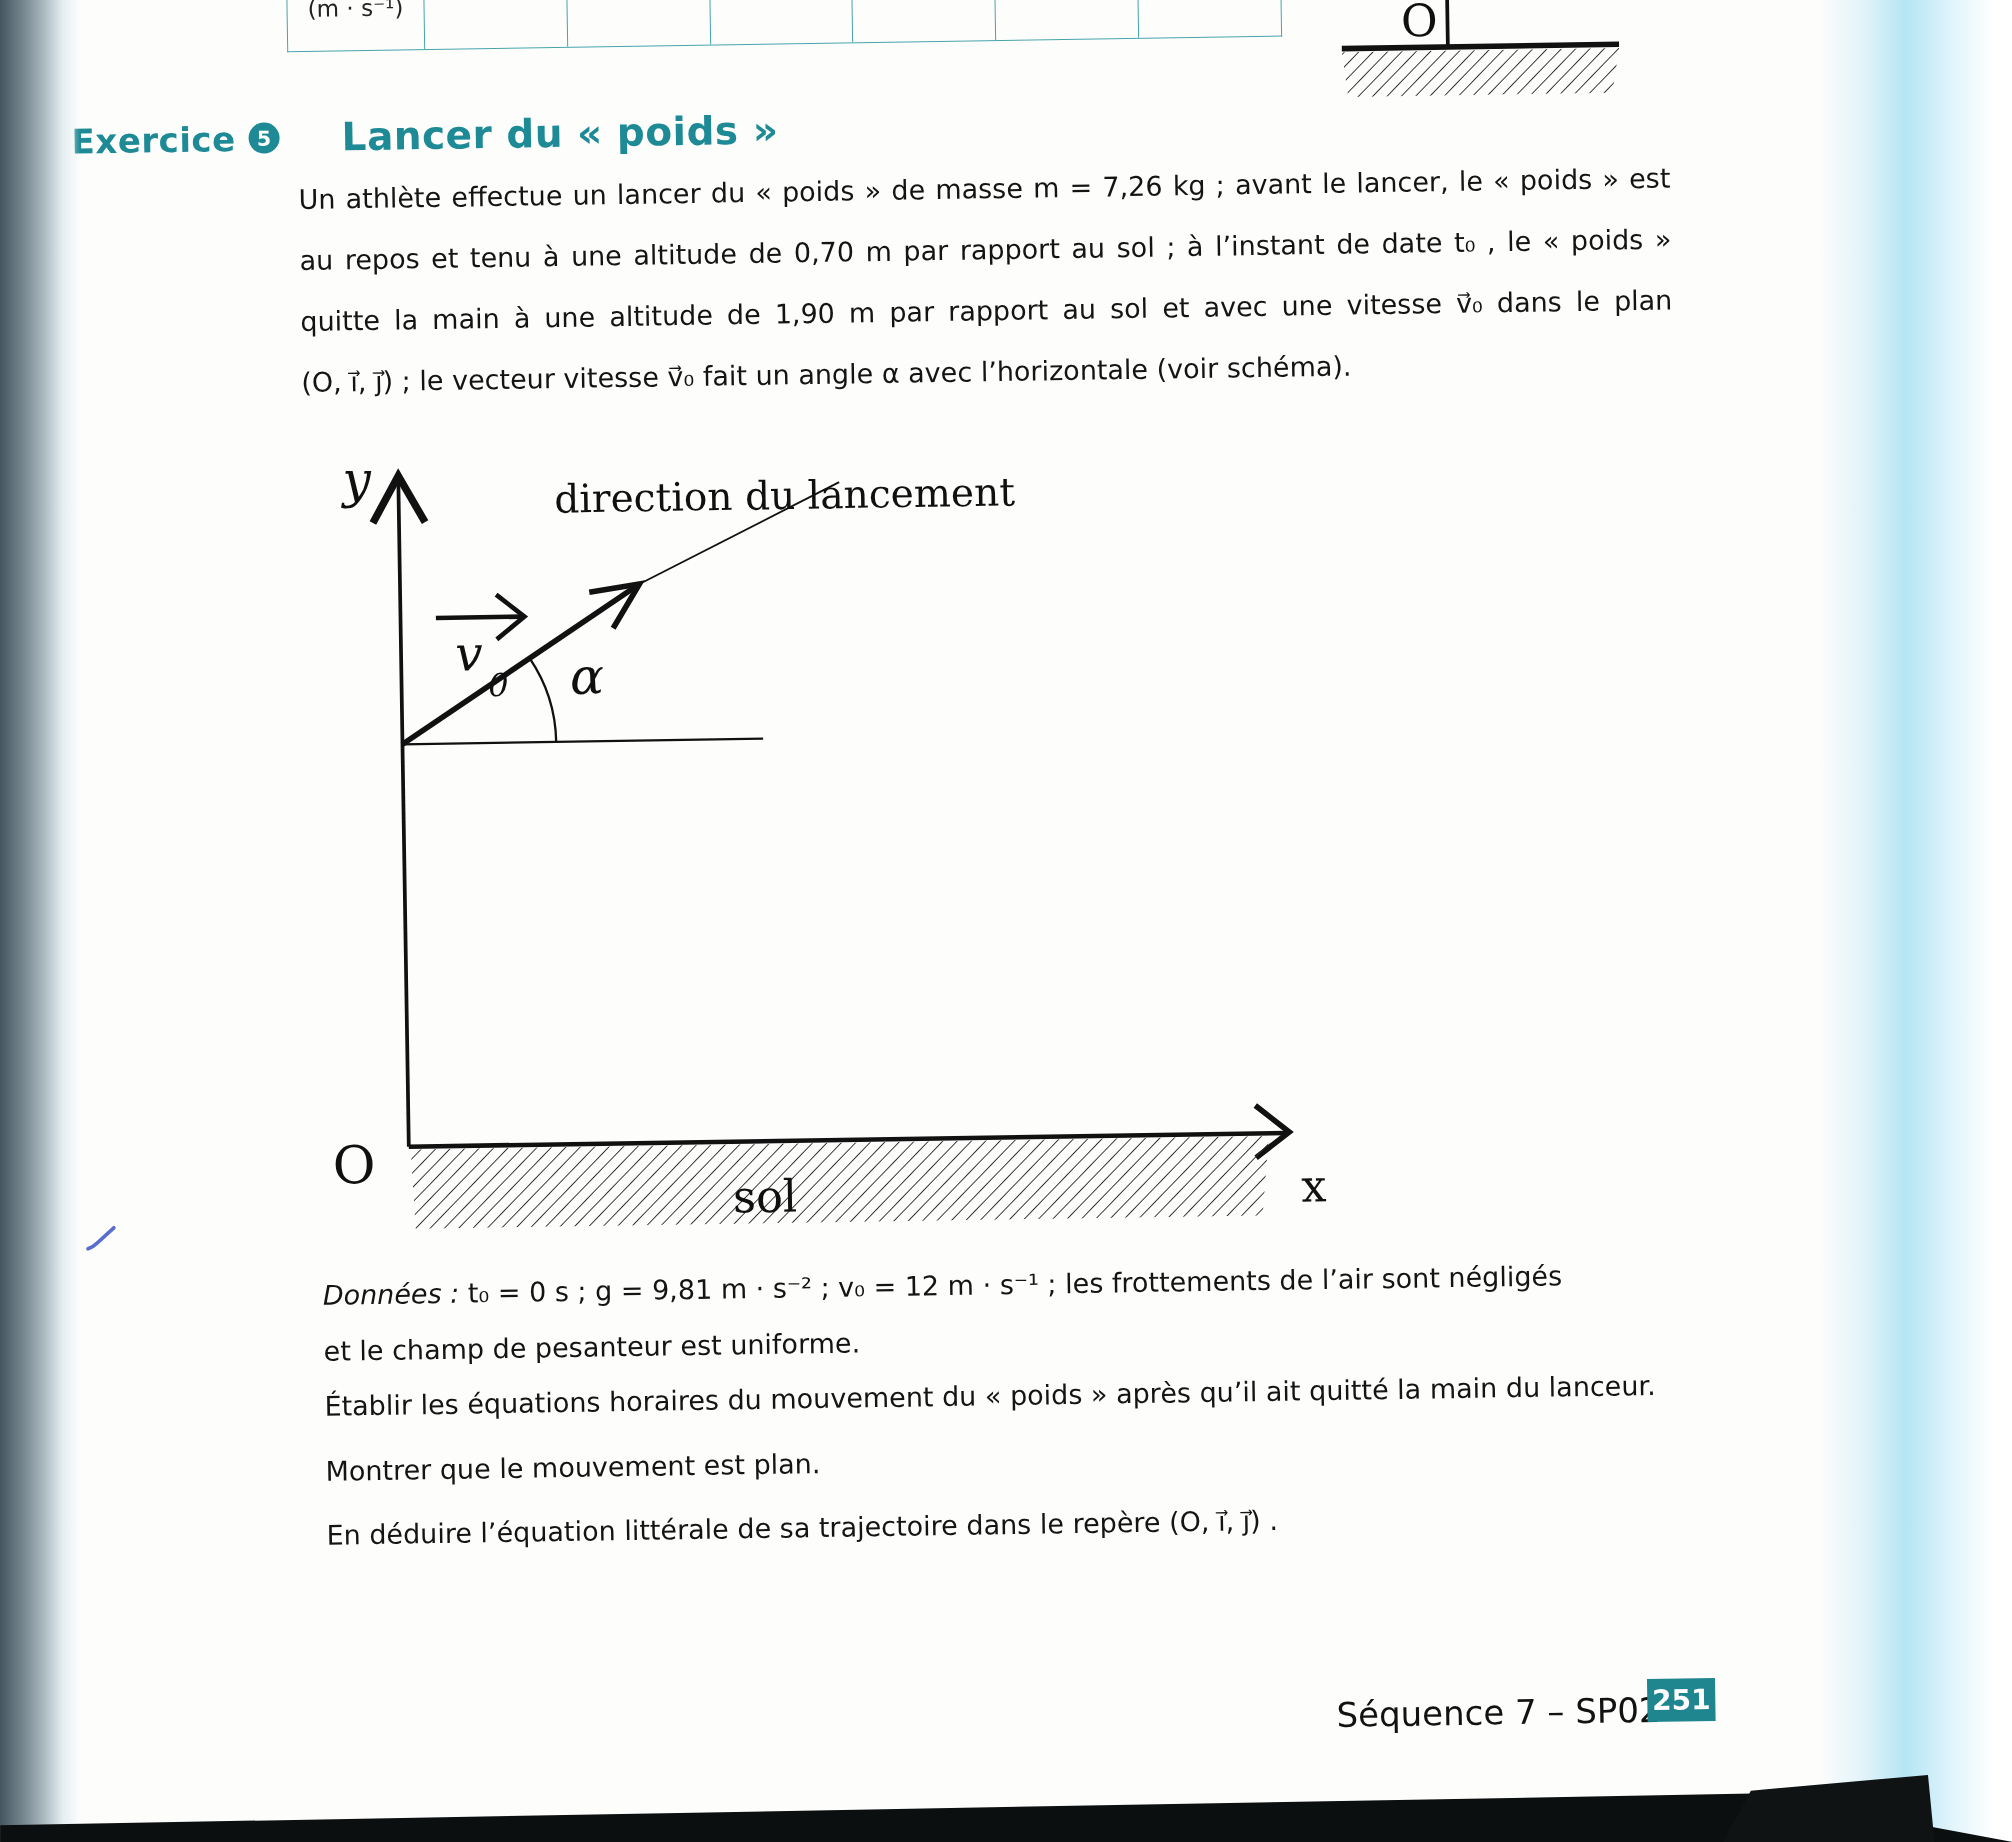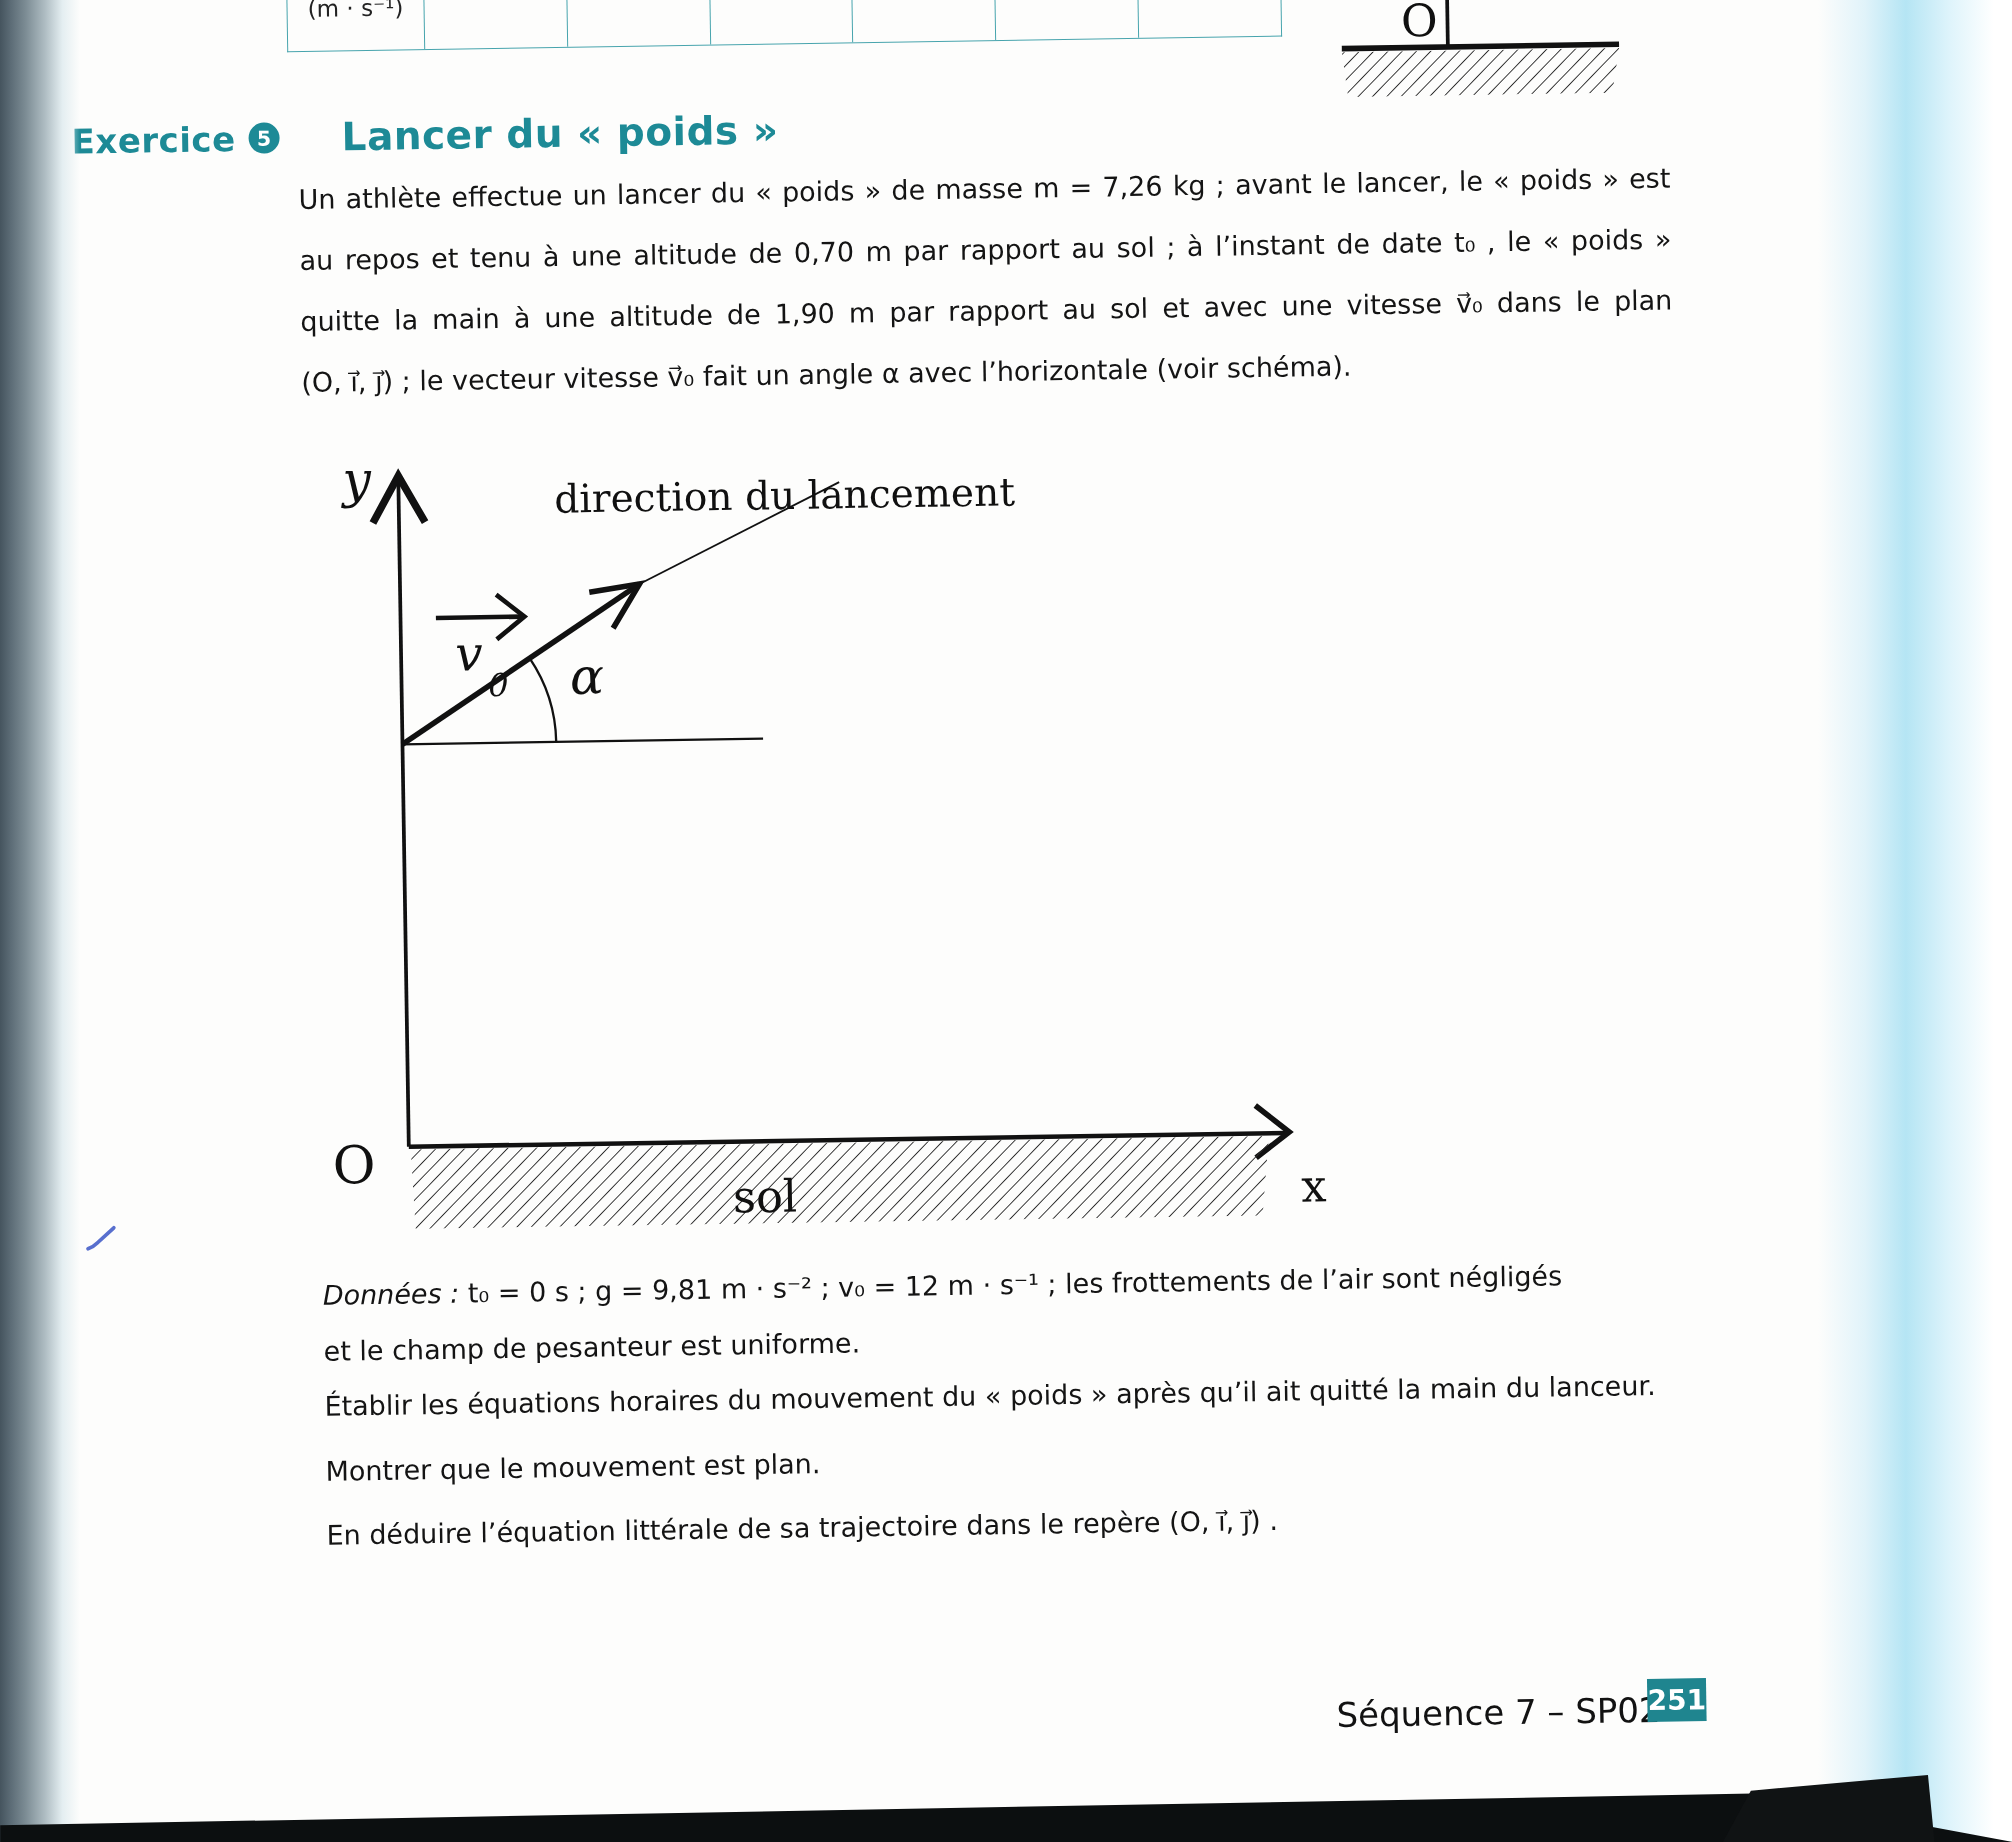--- a/index.html
+++ b/index.html
@@ -48,21 +48,21 @@
   .tline{position:absolute;left:317px;width:1408px;font-size:27px;color:var(--ink);line-height:1.25;}
   .dlabel{font-style:italic;}
   .d1{top:1268px;}
   .d2{top:1324px;}
   .t1{top:1379px;}
   .t2{top:1444px;}
   .t3{top:1508px;}
 
   
   .footer-seq{position:absolute;left:1324px;top:1700px;font-size:34px;color:#121212;}
-  .badge{position:absolute;left:1635px;top:1689px;width:59px;height:43px;background:var(--badge);
+  .badge{position:absolute;left:1635px;top:1689px;width:68px;height:43px;background:var(--badge);
          color:#fff;font-size:28px;font-weight:bold;display:flex;align-items:center;justify-content:center;}
 
   
   .edge-left{position:absolute;left:0;top:0;width:80px;height:100%;pointer-events:none;
     background:linear-gradient(90deg,#45545e 0%,#5d6d77 14%,#7c8c94 32%,#aebcc2 56%,#e4eef1 78%,rgba(255,255,255,0) 100%);}
   .edge-right{position:absolute;left:1818px;top:0;width:195px;height:100%;pointer-events:none;
     background:linear-gradient(90deg,rgba(255,255,255,0) 0%,rgba(196,233,247,0.5) 24%,#b5e5f4 45%,#dff4fb 68%,#ffffff 90%);}
   .edge-bottom{position:absolute;left:0;top:0;pointer-events:none;}
   .penmark{position:absolute;left:80px;top:1210px;}
 </style>

